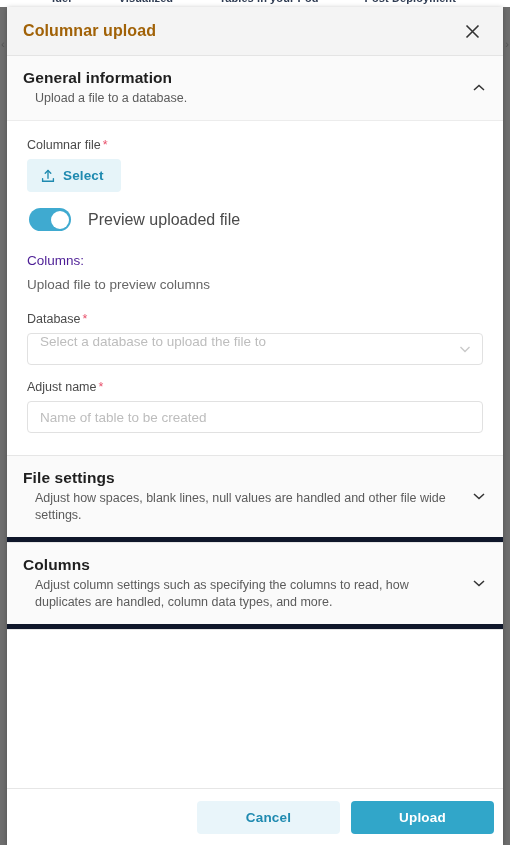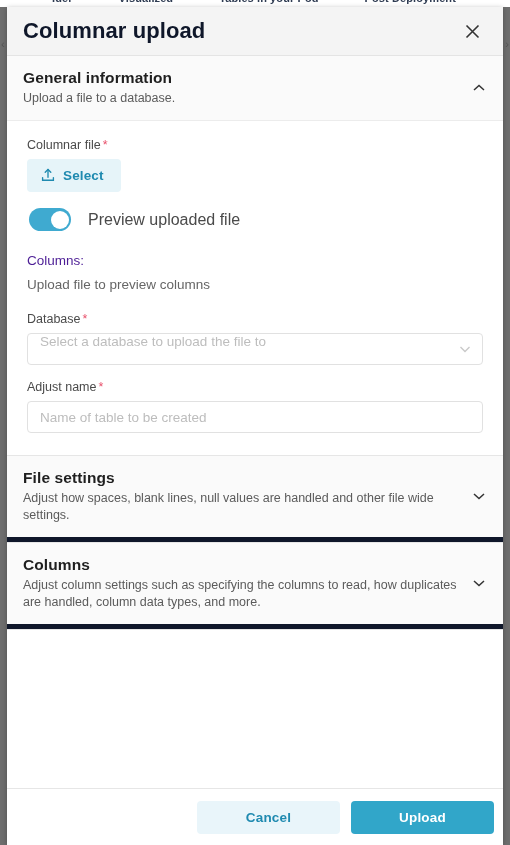--- a/index.html
+++ b/index.html
@@ -67,23 +67,23 @@
   #modal-header {
     flex: 0 0 auto;
     height: 49px;
     background: #f4f4f4;
     border-bottom: 1px solid #e4e4e4;
     display: flex;
     align-items: center;
     padding: 0 18px 0 16px;
   }
   #modal-title {
-    font-size: 22px;
+    font-size: 16px;
     font-weight: bold;
-    color: #0f172a;
+    color: #a16207;
     letter-spacing: .1px;
     flex: 1;
   }
   #close-button {
     width: 26px;
     height: 26px;
     display: flex;
     align-items: center;
     justify-content: center;
     cursor: pointer;
@@ -121,20 +121,21 @@
     font-weight: bold;
     color: #1f1f1f;
     line-height: 20px;
     margin-bottom: 2px;
     letter-spacing: .1px;
   }
   .acc-sub {
     font-size: 12.5px;
     color: #5b5b5b;
     line-height: 17px;
+    margin-left: 12px;
   }
   .chev {
     flex: 0 0 auto;
     width: 16px;
     height: 16px;
     color: #333;
     display: flex;
     align-items: center;
     justify-content: center;
   }
@@ -149,21 +150,21 @@
     font-size: 12.5px;
     color: #4a4a4a;
     margin-bottom: 6px;
     display: block;
     line-height: 16px;
   }
   .req { color: #e8506b; margin-left: 2px; }
 
   #select-file-button {
     display: inline-flex;
-    align-items: flex-start;
+    align-items: flex-end;
     gap: 8px;
     background: #e6f4f9;
     color: #1f8ab0;
     border: none;
     border-radius: 4px;
     font-size: 13.5px;
     font-weight: bold;
     font-family: inherit;
     padding: 9px 17px 9px 14px;
     cursor: pointer;

